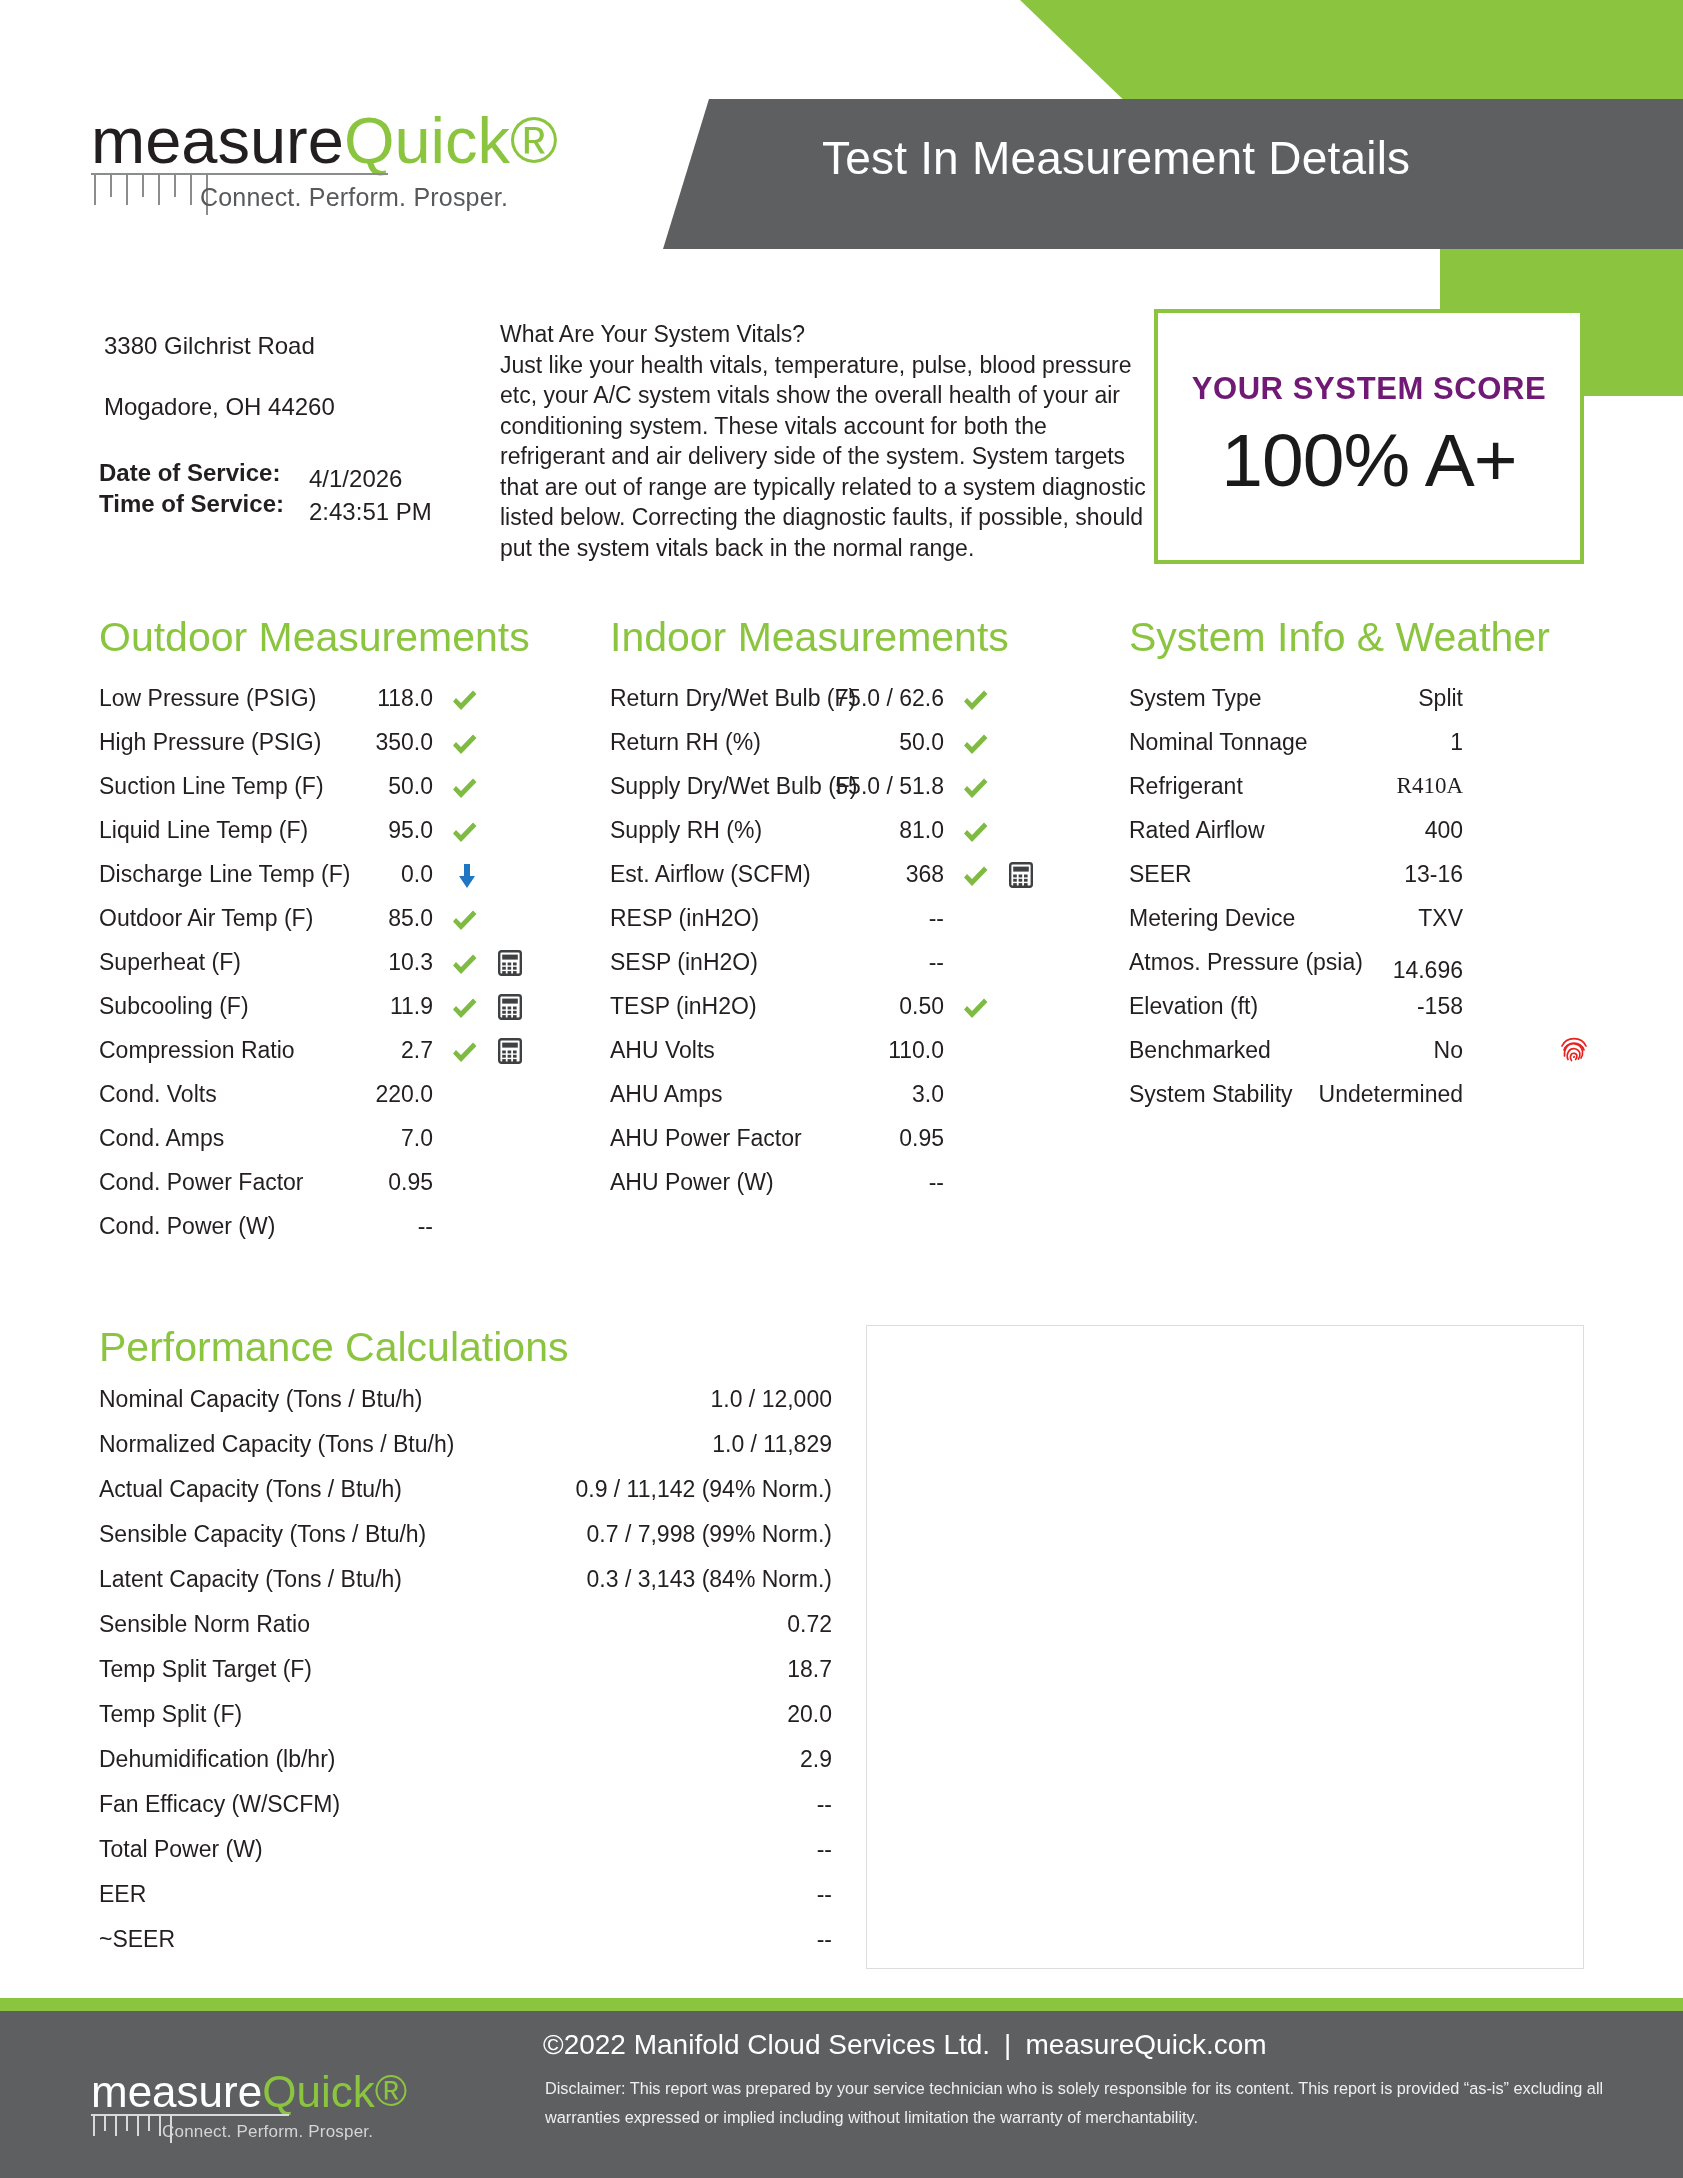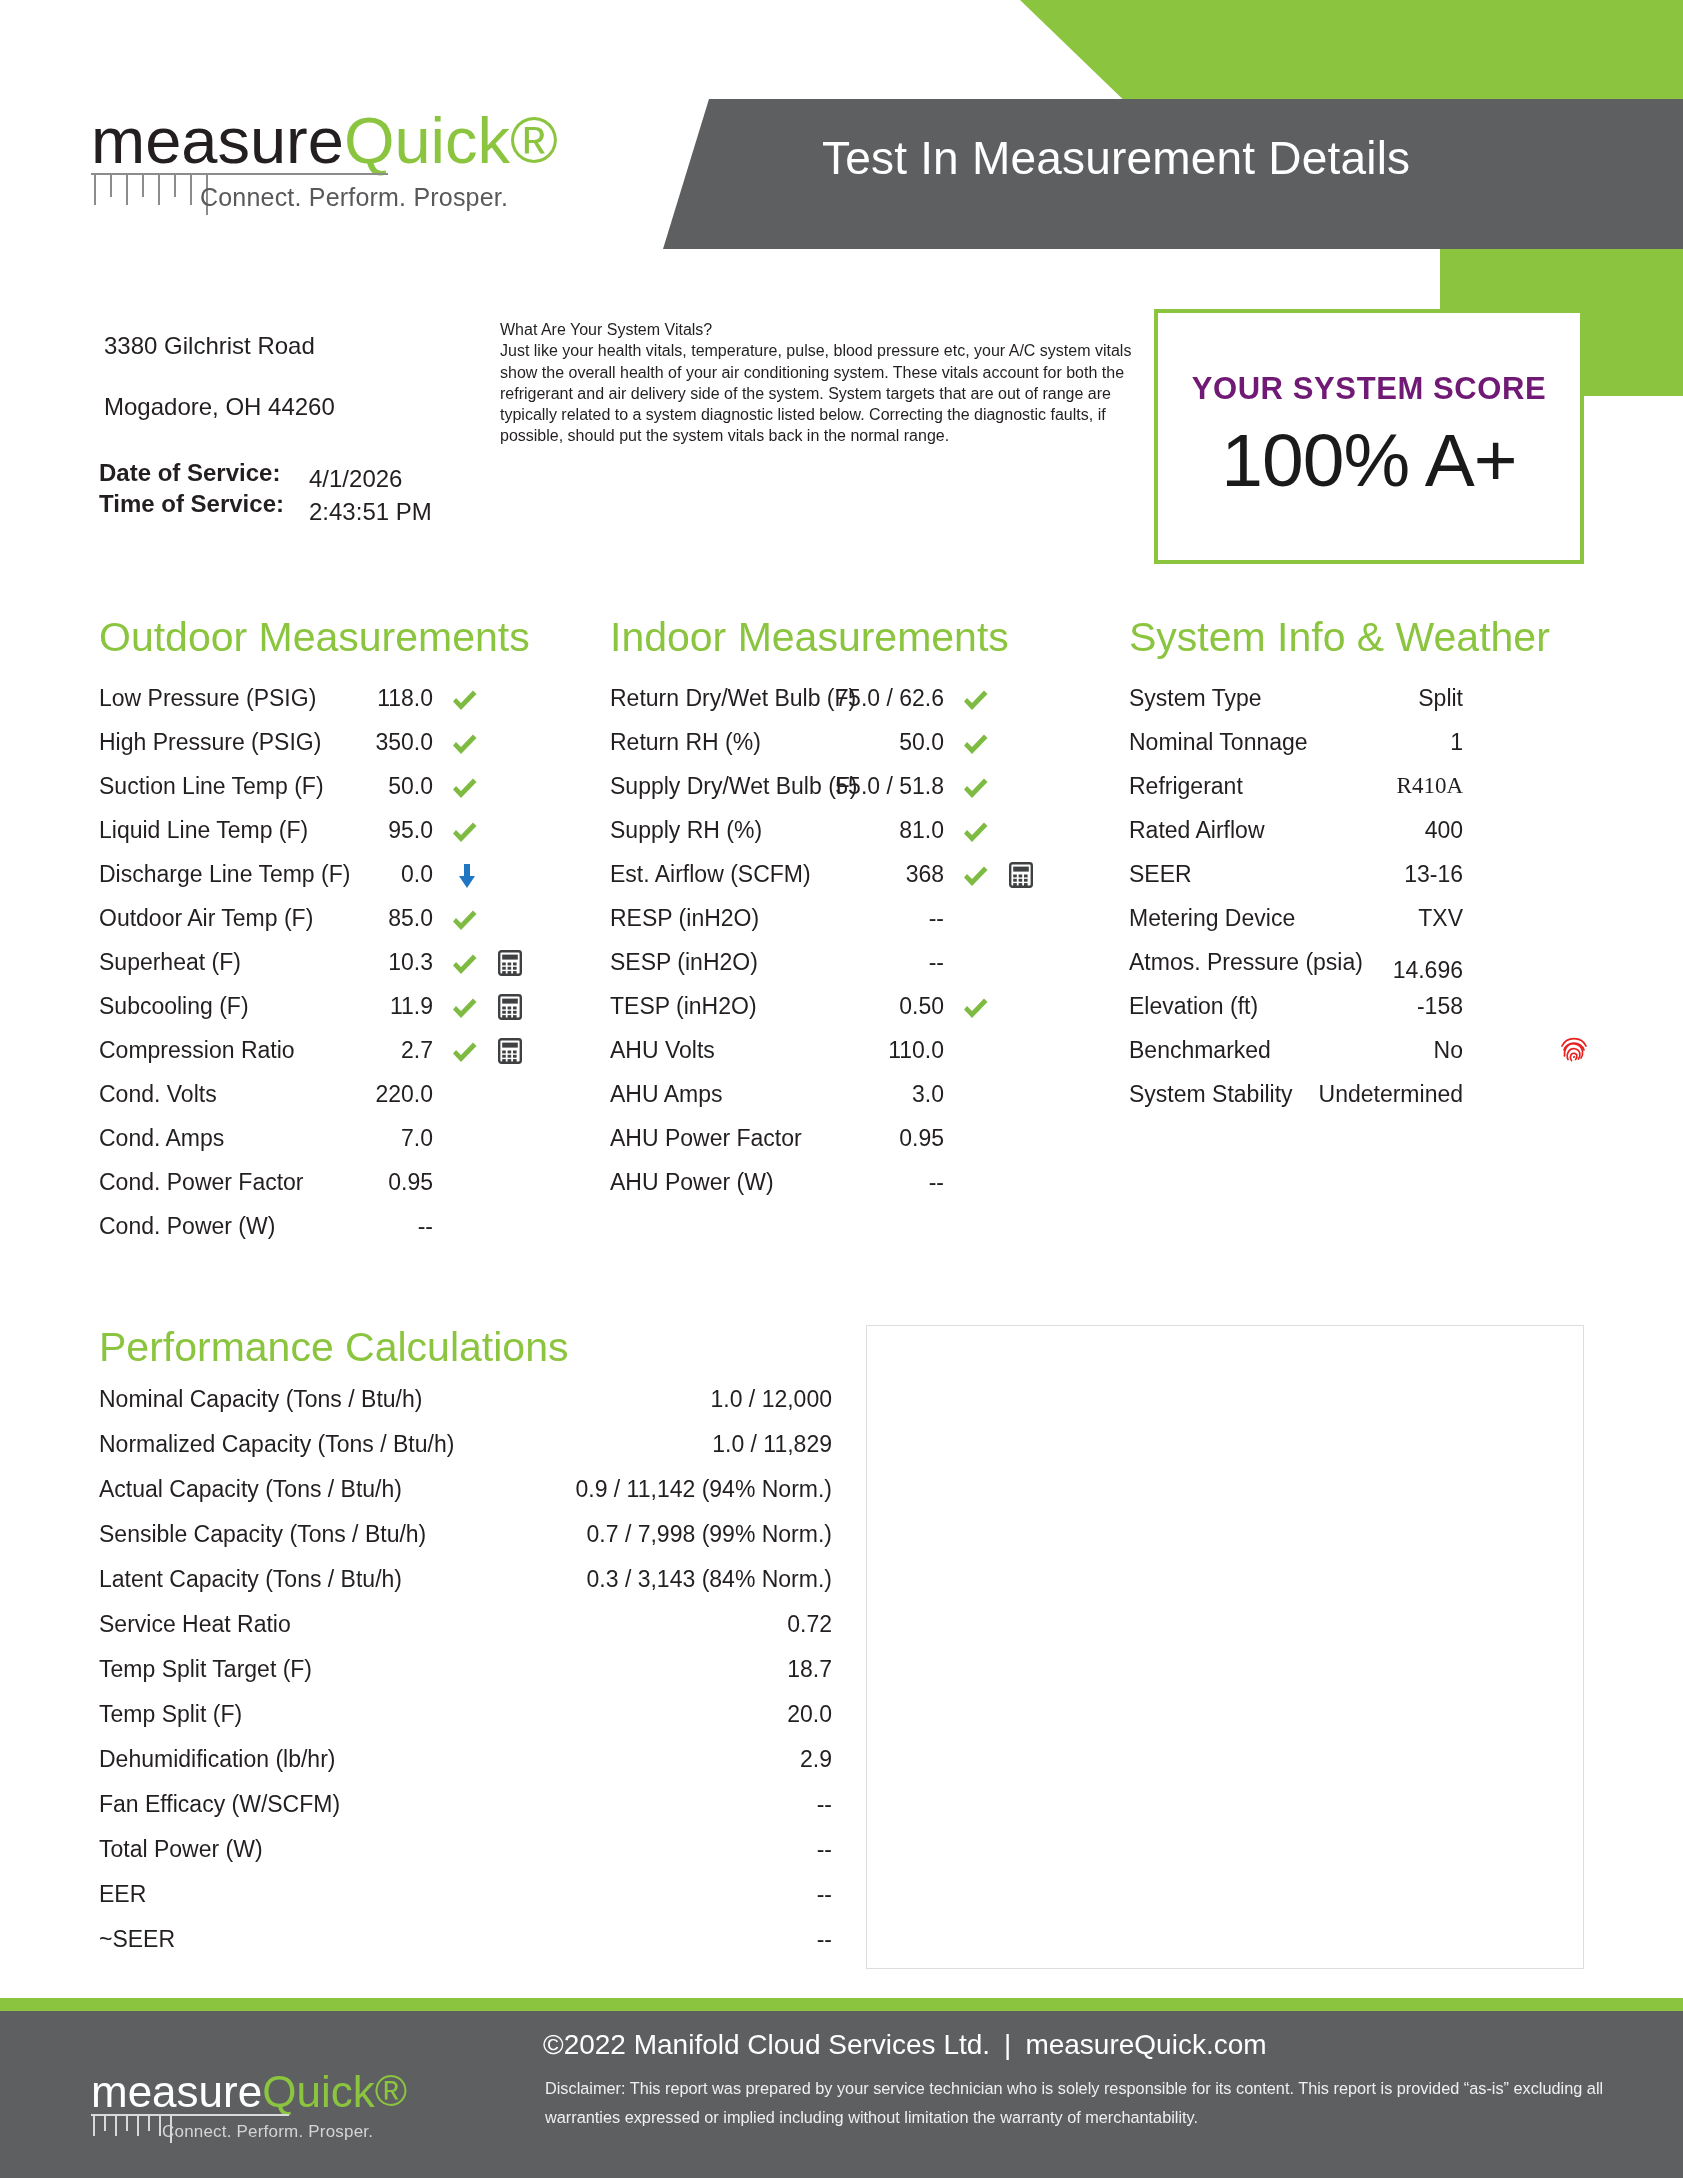--- a/index.html
+++ b/index.html
@@ -73,21 +73,21 @@
   
   .addr { position: absolute; left: 99px; top: 332px; width: 396px; font-size: 24px; }
   .addr .line1 { position:absolute; left:5px; top:0px; white-space:nowrap; }
   .addr .line2 { position:absolute; left:5px; top:61px; white-space:nowrap; }
   .addr .dos-lbl { position:absolute; left:0px; top:127px; font-weight:bold; white-space:nowrap; }
   .addr .dos-val { position:absolute; left:210px; top:133px; white-space:nowrap; }
   .addr .tos-lbl { position:absolute; left:0px; top:158px; font-weight:bold; white-space:nowrap; }
   .addr .tos-val { position:absolute; left:210px; top:166px; white-space:nowrap; }
 
   
-  .vitals { position: absolute; left: 500px; top: 319px; width: 653px; font-size: 16px; line-height: 1.33; }
+  .vitals { position: absolute; left: 500px; top: 319px; width: 653px; font-size: 23px; line-height: 1.33; }
 
   
   .score-box {
     position: absolute; left: 1154px; top: 309px; width: 430px; height: 255px;
     background: #ffffff; border: 4px solid #8bc53f;
     display: flex; flex-direction: column; align-items: center; justify-content: center;
   }
   .score-label { font-size: 31px; font-weight: bold; color: #701a75; letter-spacing: 0.6px; }
   .score-value { font-size: 75px; color: #1a1a1a; margin-top: 10px; letter-spacing: -1px; }
 
@@ -452,21 +452,21 @@
     </div>
     <div class="prow">
       <span class="lbl">Sensible Capacity (Tons / Btu/h)</span>
       <span class="val">0.7 / 7,998 (99% Norm.)</span>
     </div>
     <div class="prow">
       <span class="lbl">Latent Capacity (Tons / Btu/h)</span>
       <span class="val">0.3 / 3,143 (84% Norm.)</span>
     </div>
     <div class="prow">
-      <span class="lbl">Service Heat Ratio</span>
+      <span class="lbl">Sensible Norm Ratio</span>
       <span class="val">0.72</span>
     </div>
     <div class="prow">
       <span class="lbl">Temp Split Target (F)</span>
       <span class="val">18.7</span>
     </div>
     <div class="prow">
       <span class="lbl">Temp Split (F)</span>
       <span class="val">20.0</span>
     </div>

